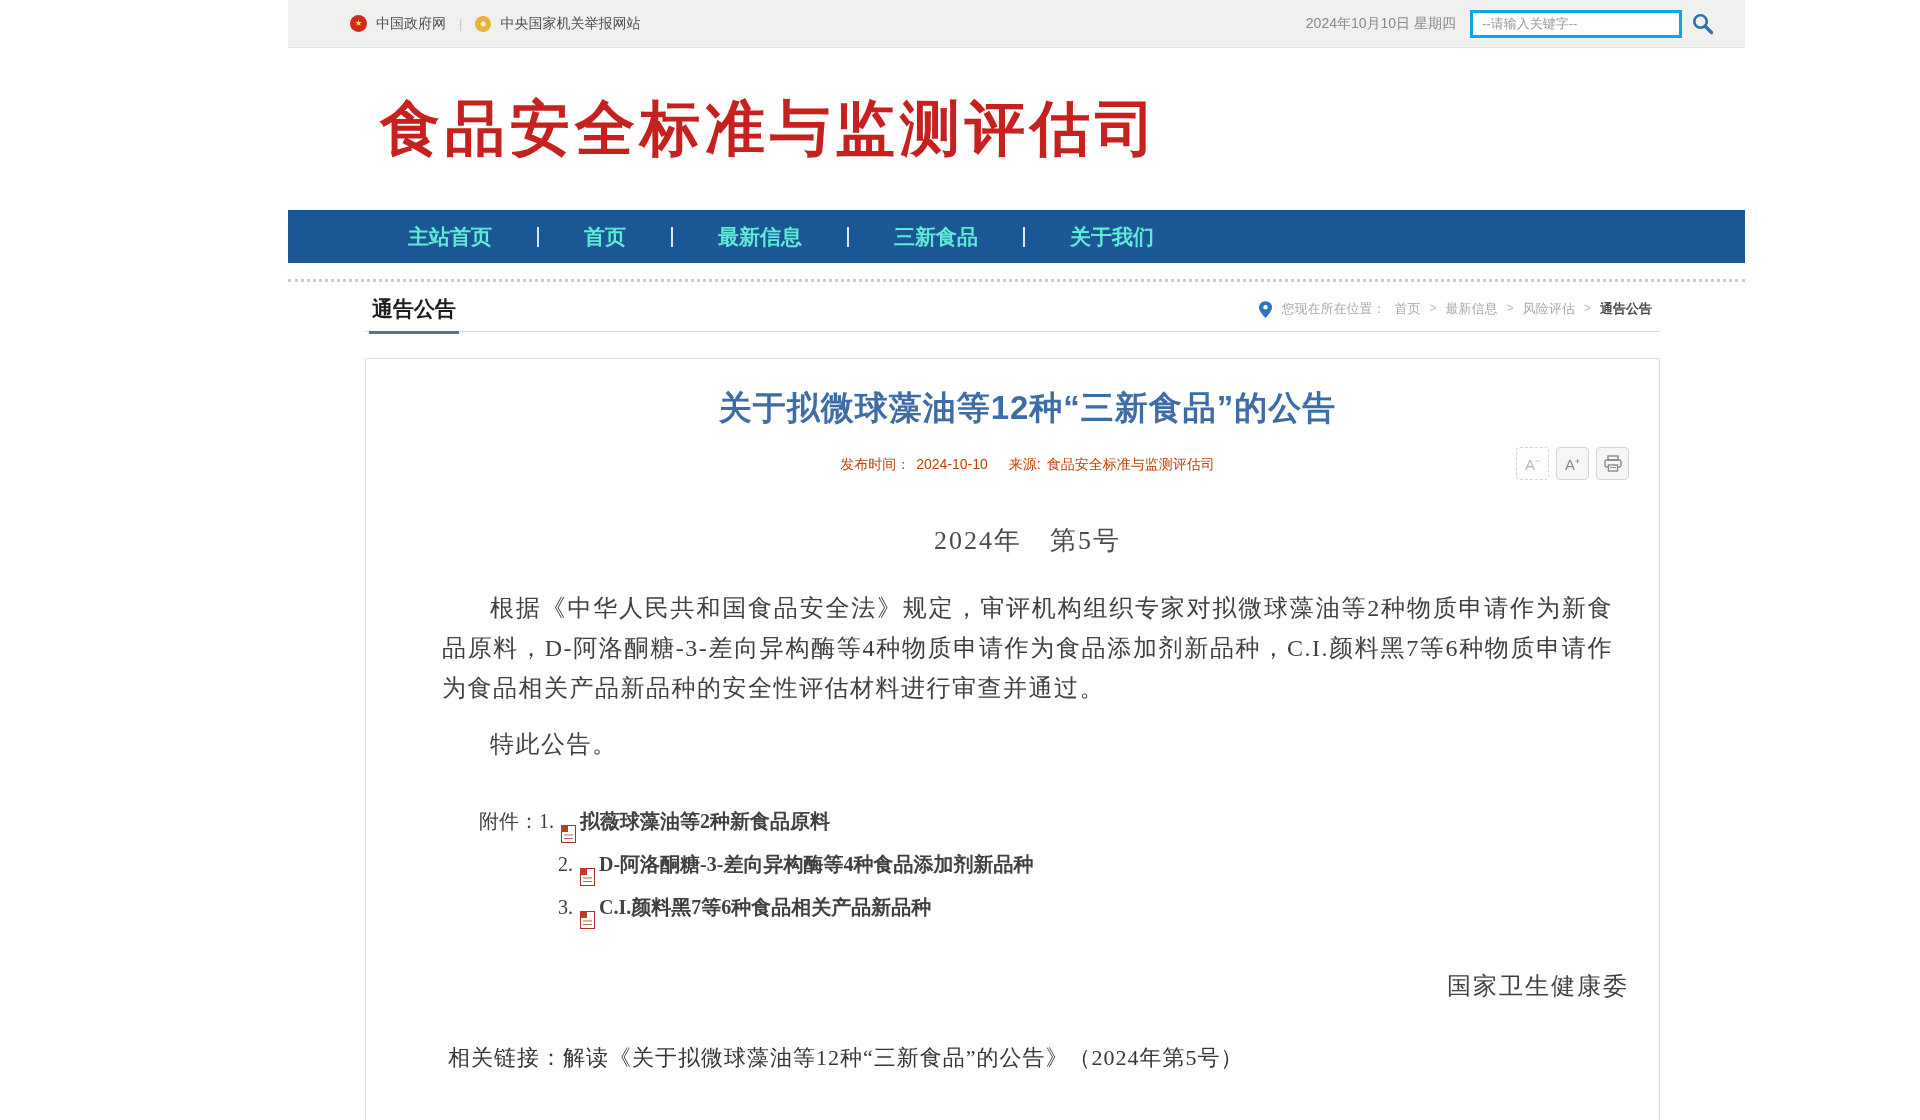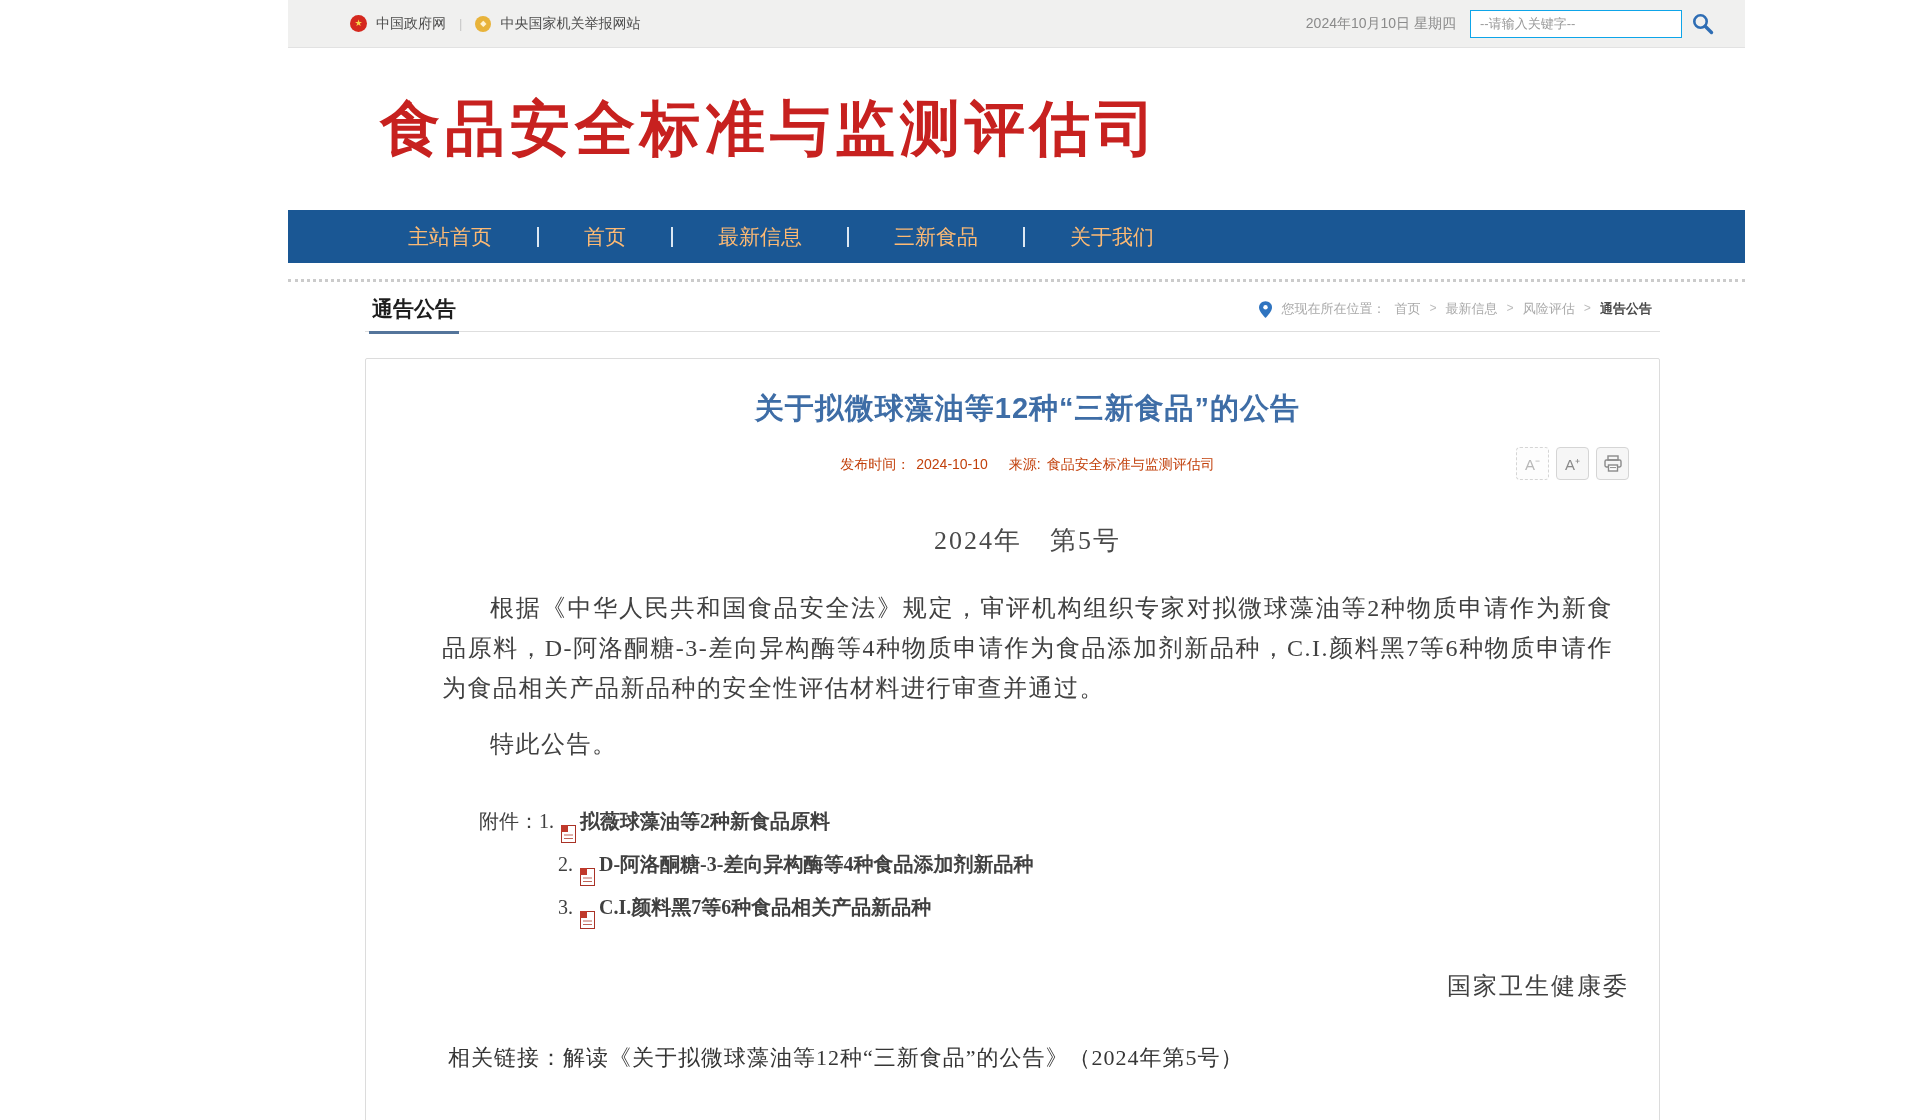--- a/index.html
+++ b/index.html
@@ -14,52 +14,52 @@
     align-items:center;justify-content:center;flex:none;}
   .gov-emblem::before{content:"★";color:#f7d64a;font-size:9px;line-height:1;}
   .report-badge{width:16px;height:16px;border-radius:50%;background:#e8b33a;display:flex;
     align-items:center;justify-content:center;flex:none;}
   .report-badge::before{content:"◆";color:#fff3d0;font-size:8px;line-height:1;}
   .tb-sep{color:#c7c7c7;font-size:13px;padding:0 4px;}
   .tb-link{cursor:pointer;}
   .topbar-right{margin-left:auto;display:flex;align-items:center;}
   .topbar-date{color:#8a8a8a;font-size:14px;margin-right:14px;}
   .search-box{display:flex;align-items:center;}
-  .search-input{width:212px;height:28px;border:1px solid #0ea5e9;background:#fff;box-sizing:border-box;
+  .search-input{width:212px;height:28px;border:3px solid #0ea5e9;background:#fff;box-sizing:border-box;
     padding:0 9px;font-size:13px;color:#777;outline:none;font-family:"Liberation Sans",sans-serif;}
   .search-input::placeholder{color:#999;}
   .search-btn{border:none;background:transparent;margin-left:9px;padding:0;cursor:pointer;line-height:0;}
 
   
   .site-header{height:162px;box-sizing:border-box;padding:50px 0 0 92px;}
   .site-title{font-size:60px;line-height:62px;font-weight:bold;color:#c7211f;letter-spacing:5px;}
 
   
   .navbar{height:53px;background:#1a5794;display:flex;align-items:center;padding-left:118px;}
-  .nav-item{color:#fdba74;font-size:21px;font-weight:normal;padding:0 2px;cursor:pointer;white-space:nowrap;}
+  .nav-item{color:#5eead4;font-size:21px;font-weight:bold;padding:0 2px;cursor:pointer;white-space:nowrap;}
   .nav-sep{width:2px;height:20px;background:#dce7f2;margin:0 43px;flex:none;}
 
   .dotted-line{height:0;border-top:3px dotted #8d8d8d;opacity:.45;margin-top:16px;}
 
   
   .inner{width:1295px;margin-left:77px;}
   .section-row{position:relative;height:36px;margin-top:14px;}
   .section-rule{position:absolute;left:0;right:0;bottom:0;border-bottom:1px solid #dedede;}
   .section-title{position:absolute;left:4px;bottom:-2px;font-size:21px;font-weight:bold;color:#1d1d1d;
     padding:0 3px 8px;border-bottom:3px solid #54759b;z-index:1;}
   .breadcrumb{position:absolute;right:8px;top:4px;display:flex;align-items:center;gap:9px;
     font-size:13px;color:#a9a9a9;font-family:Liberation Mono, monospace;}
   .crumb{color:#a9a9a9;cursor:pointer;text-decoration:none;}
   .crumb-sep{color:#bdbdbd;font-size:12px;}
   .crumb-current{color:#4a4a4a;font-weight:bold;}
 
   
   .article-card{margin-top:26px;border:1px solid #dcdcdc;background:#fff;box-sizing:border-box;
     padding:30px 30px 90px 60px;border-radius:2px;}
-  .article-title{margin:2px 0 8px;text-align:center;font-size:29px;line-height:34px;font-weight:bold;
+  .article-title{margin:2px 0 8px;text-align:center;font-size:33px;line-height:34px;font-weight:bold;
     color:#3e6da6;letter-spacing:1px;}
   .meta-row{position:relative;margin-top:22px;height:34px;}
   .meta{line-height:34px;text-align:center;font-size:14px;color:#c2410c;}
   .meta span{margin:0 3px;}
   .meta .gap{margin-left:18px;}
   .tools{position:absolute;right:0;top:0;display:flex;gap:7px;}
   .tool-btn{width:33px;height:33px;box-sizing:border-box;border:1px solid #d5d5d5;background:#f6f6f6;
     border-radius:4px;display:flex;align-items:center;justify-content:center;color:#8a8a8a;
     font-size:15px;cursor:pointer;padding:0;font-family:"Liberation Sans",sans-serif;}
   .tool-btn.dashed{border-style:dashed;background:#fdfdfd;color:#b8b8b8;}

